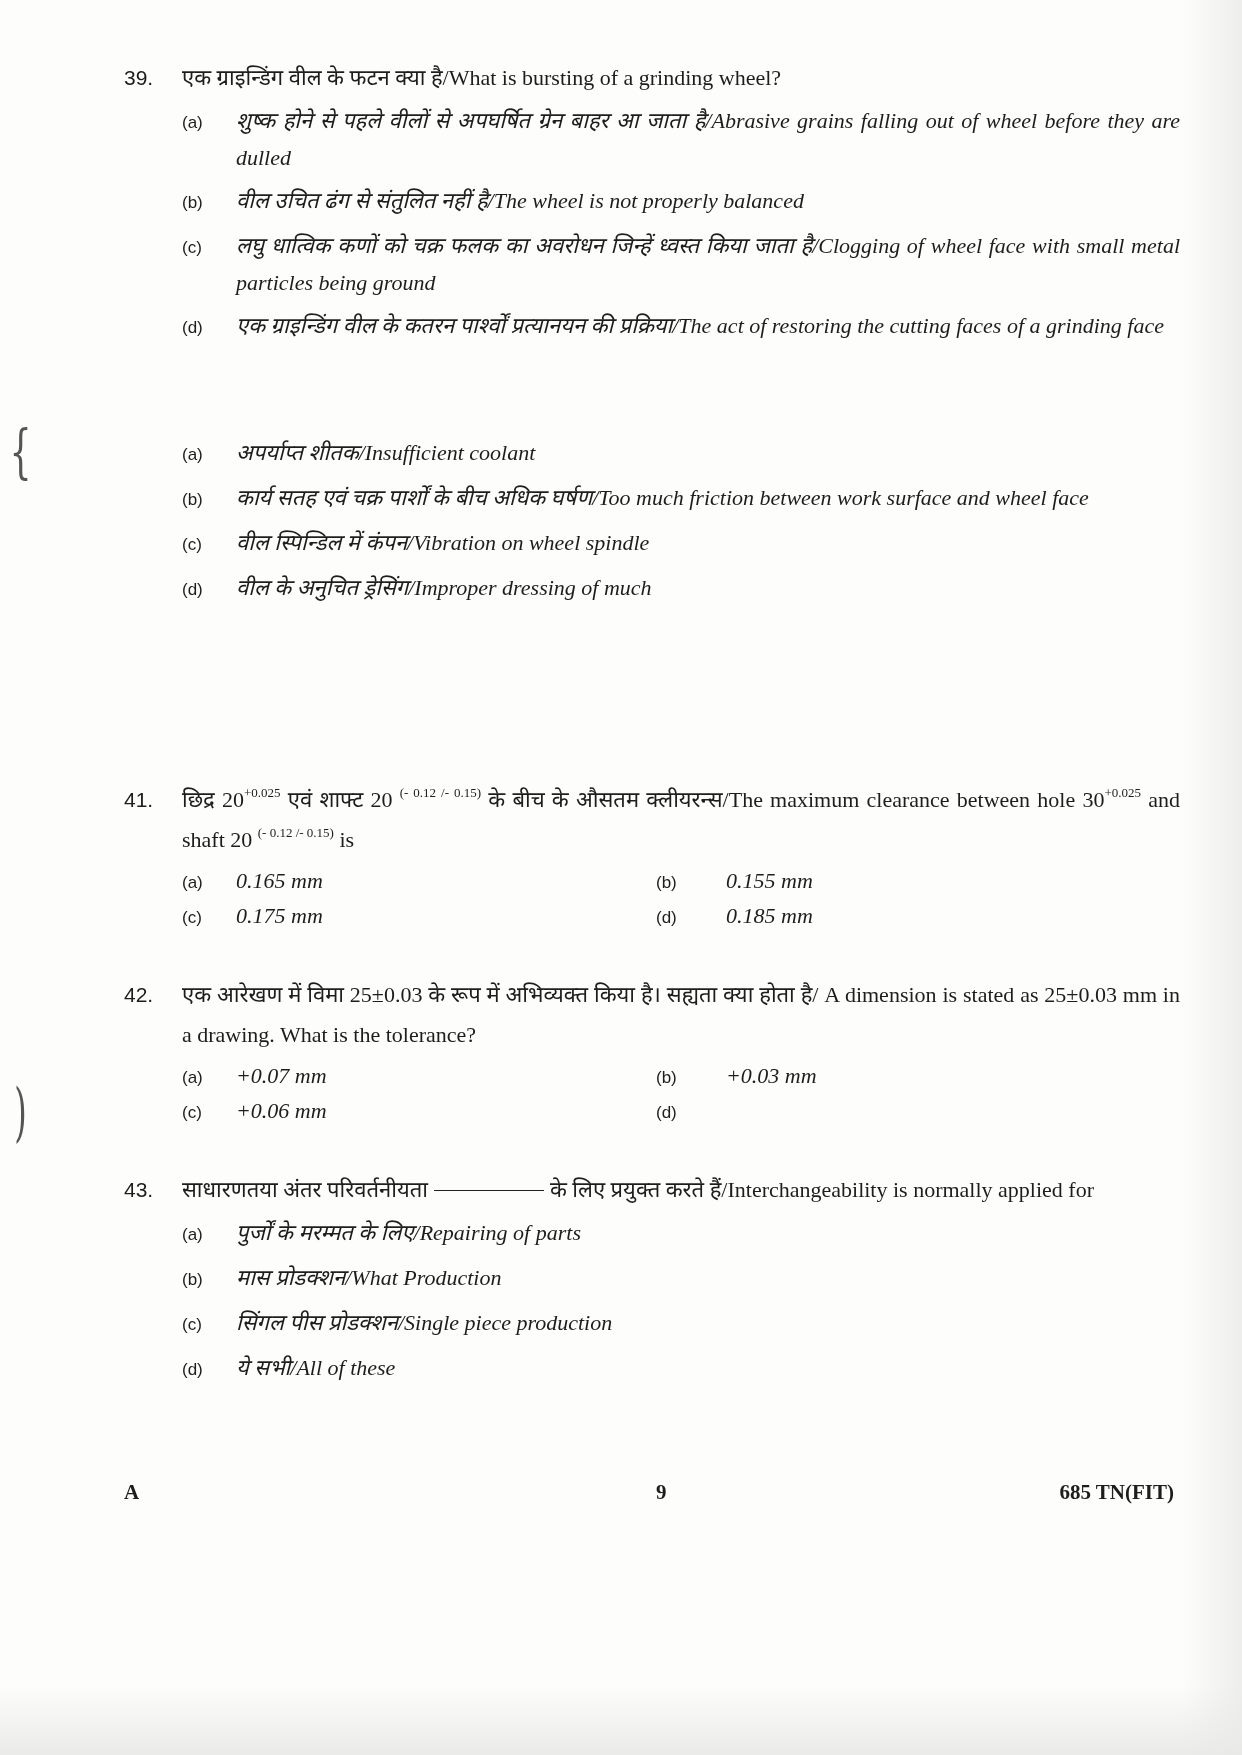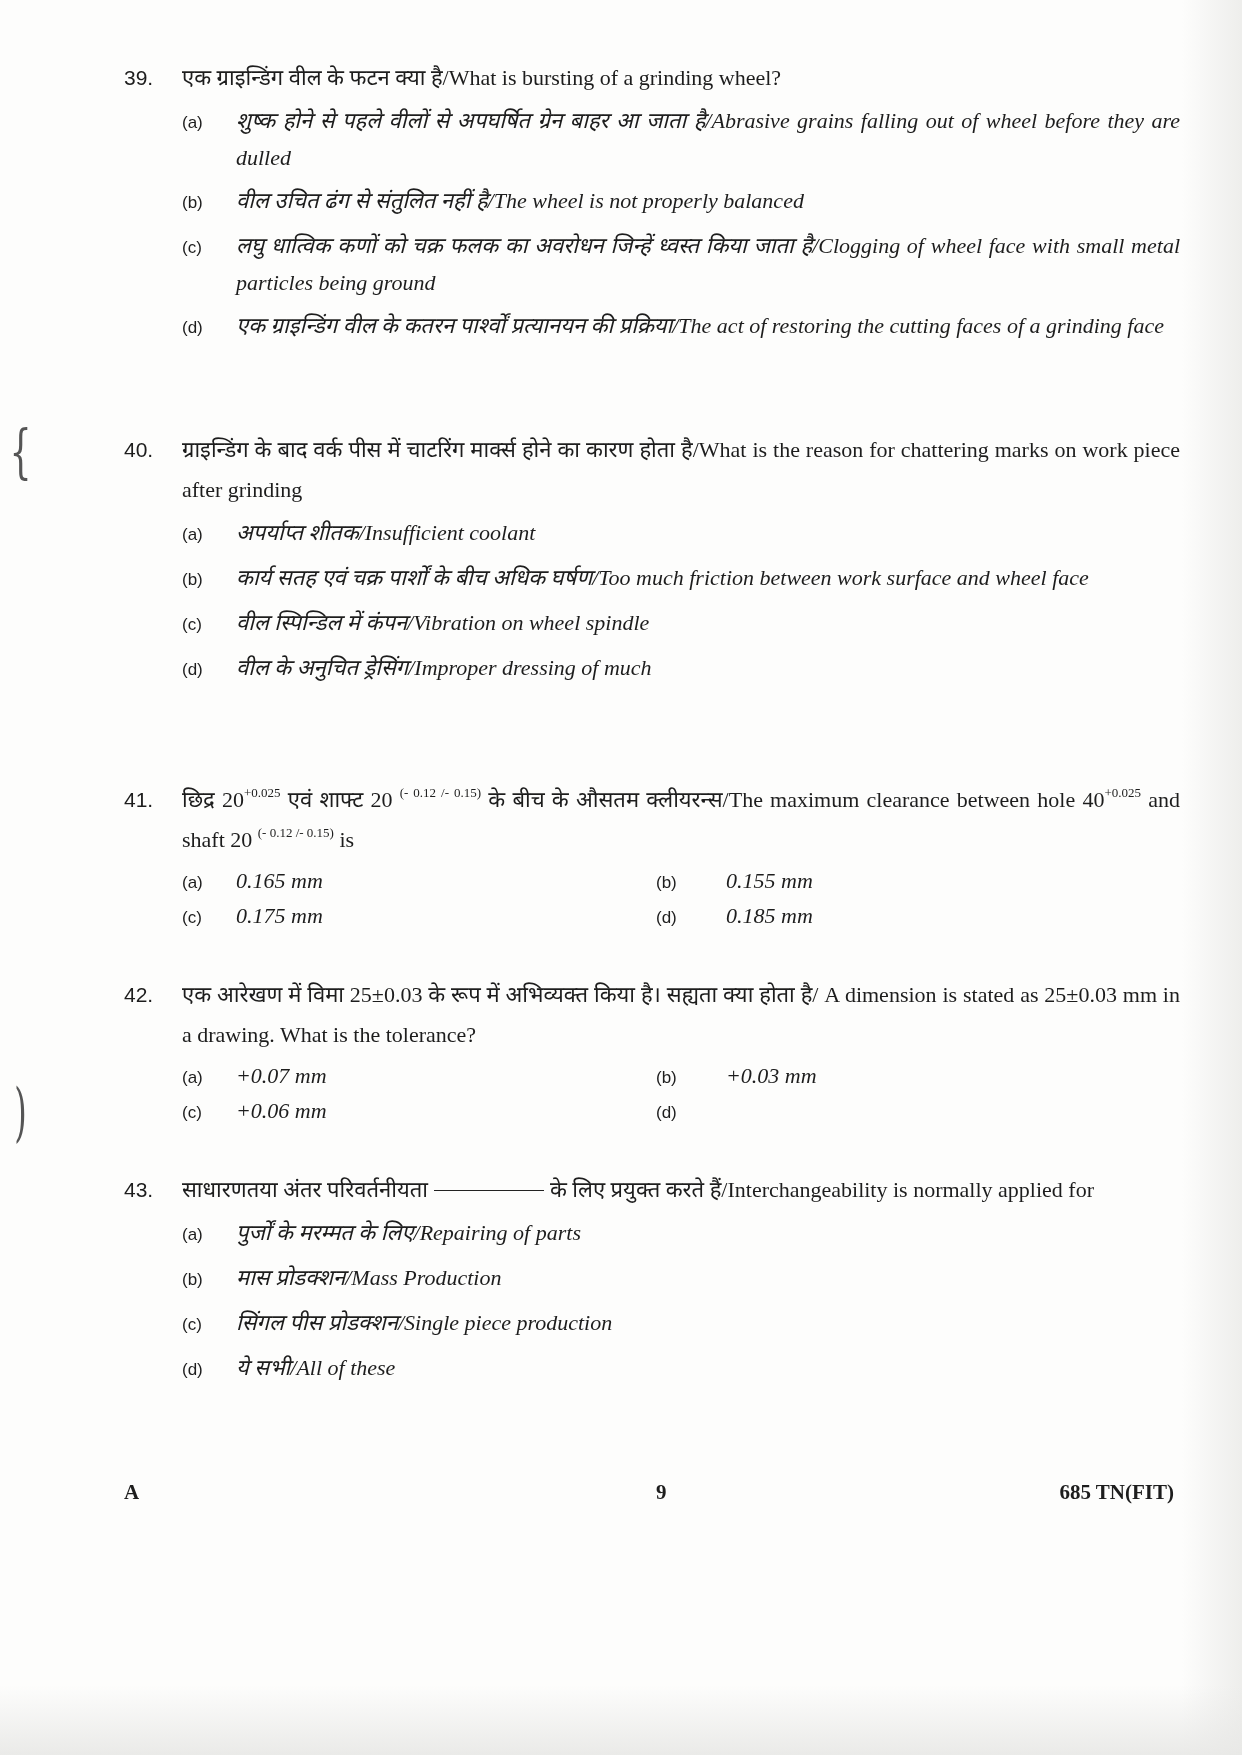--- a/index.html
+++ b/index.html
@@ -152,24 +152,20 @@
       <span class="opt-text">लघु धात्विक कणों को चक्र फलक का अवरोधन जिन्हें ध्वस्त किया जाता है/Clogging of wheel face with small metal particles being ground</span>
     </div>
     <div class="opt">
       <span class="opt-label">(d)</span>
       <span class="opt-text">एक ग्राइन्डिंग वील के कतरन पार्श्वों प्रत्यानयन की प्रक्रिया/The act of restoring the cutting faces of a grinding face</span>
     </div>
   </div>
 </div>
 
 <div class="question" style="top:430px;">
-  <div class="q-head">
-    <span class="q-num">40.</span>
-    <span class="q-text">ग्राइन्डिंग के बाद वर्क पीस में चाटरिंग मार्क्स होने का कारण होता है/What is the reason for chattering marks on work piece after grinding</span>
-  </div>
   <div class="opts">
     <div class="opt">
       <span class="opt-label">(a)</span>
       <span class="opt-text">अपर्याप्त शीतक/Insufficient coolant</span>
     </div>
     <div class="opt">
       <span class="opt-label">(b)</span>
       <span class="opt-text">कार्य सतह एवं चक्र पार्शों के बीच अधिक घर्षण/Too much friction between work surface and wheel face</span>
     </div>
     <div class="opt">
@@ -179,21 +175,21 @@
     <div class="opt">
       <span class="opt-label">(d)</span>
       <span class="opt-text">वील के अनुचित ड्रेसिंग/Improper dressing of much</span>
     </div>
   </div>
 </div>
 
 <div class="question" style="top:780px;">
   <div class="q-head">
     <span class="q-num">41.</span>
-    <span class="q-text"><span>छिद्र 20</span><sup>+0.025</sup><span> एवं शाफ्ट 20 </span><sup>(- 0.12 /- 0.15)</sup><span> के बीच के औसतम क्लीयरन्स/The maximum clearance between hole 40</span><sup>+0.025</sup><span> and shaft 20 </span><sup>(- 0.12 /- 0.15)</sup><span> is</span></span>
+    <span class="q-text"><span>छिद्र 20</span><sup>+0.025</sup><span> एवं शाफ्ट 20 </span><sup>(- 0.12 /- 0.15)</sup><span> के बीच के औसतम क्लीयरन्स/The maximum clearance between hole 30</span><sup>+0.025</sup><span> and shaft 20 </span><sup>(- 0.12 /- 0.15)</sup><span> is</span></span>
   </div>
   <div class="opt-grid">
     <div class="opt">
       <span class="opt-label">(a)</span>
       <span class="opt-text">0.165 mm</span>
     </div>
     <div class="opt right">
       <span class="opt-label">(b)</span>
       <span class="opt-text">0.155 mm</span>
     </div>
@@ -237,21 +233,21 @@
     <span class="q-num">43.</span>
     <span class="q-text"><span>साधारणतया अंतर परिवर्तनीयता</span><span class="blank"></span><span>के लिए प्रयुक्त करते हैं/Interchangeability is normally applied for</span></span>
   </div>
   <div class="opts">
     <div class="opt">
       <span class="opt-label">(a)</span>
       <span class="opt-text">पुर्जों के मरम्मत के लिए/Repairing of parts</span>
     </div>
     <div class="opt">
       <span class="opt-label">(b)</span>
-      <span class="opt-text">मास प्रोडक्शन/Mass Production</span>
+      <span class="opt-text">मास प्रोडक्शन/What Production</span>
     </div>
     <div class="opt">
       <span class="opt-label">(c)</span>
       <span class="opt-text">सिंगल पीस प्रोडक्शन/Single piece production</span>
     </div>
     <div class="opt">
       <span class="opt-label">(d)</span>
       <span class="opt-text">ये सभी/All of these</span>
     </div>
   </div>

